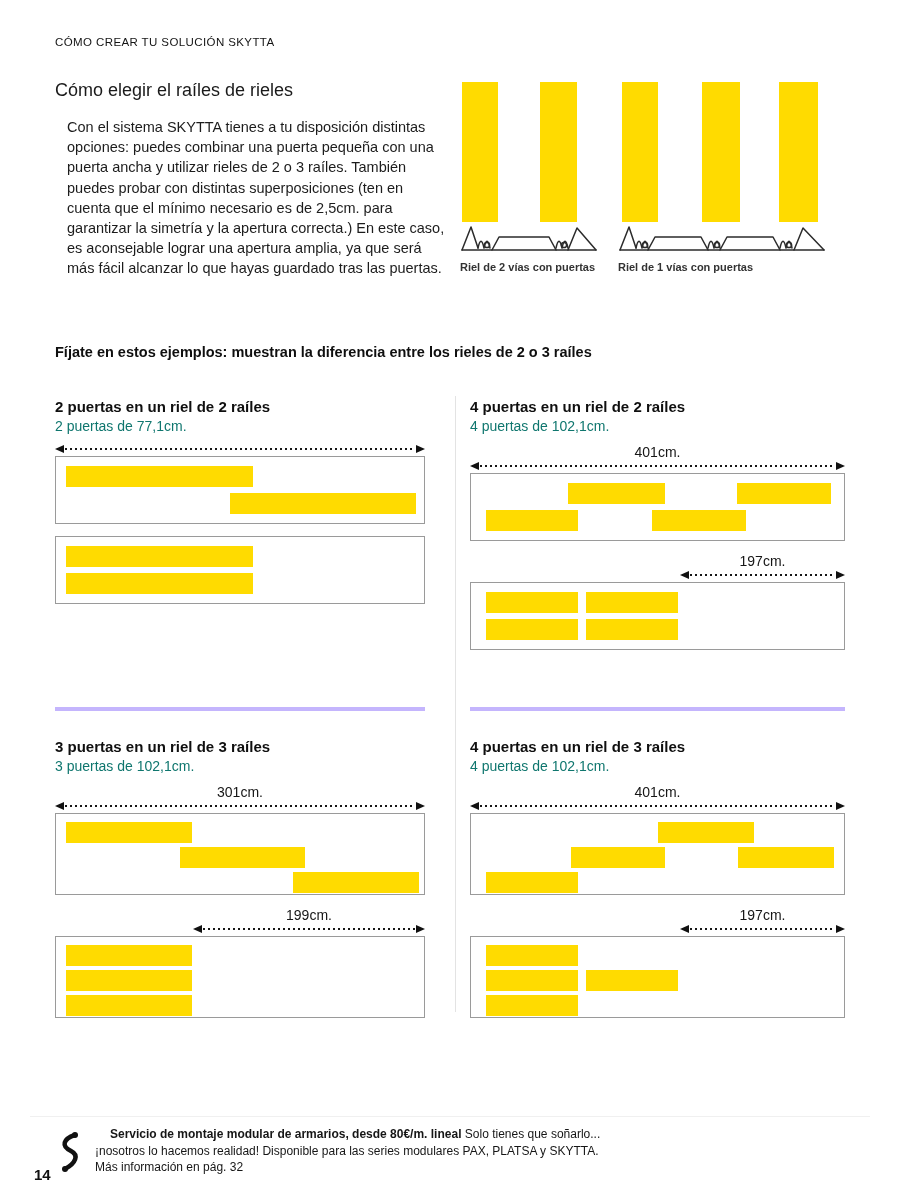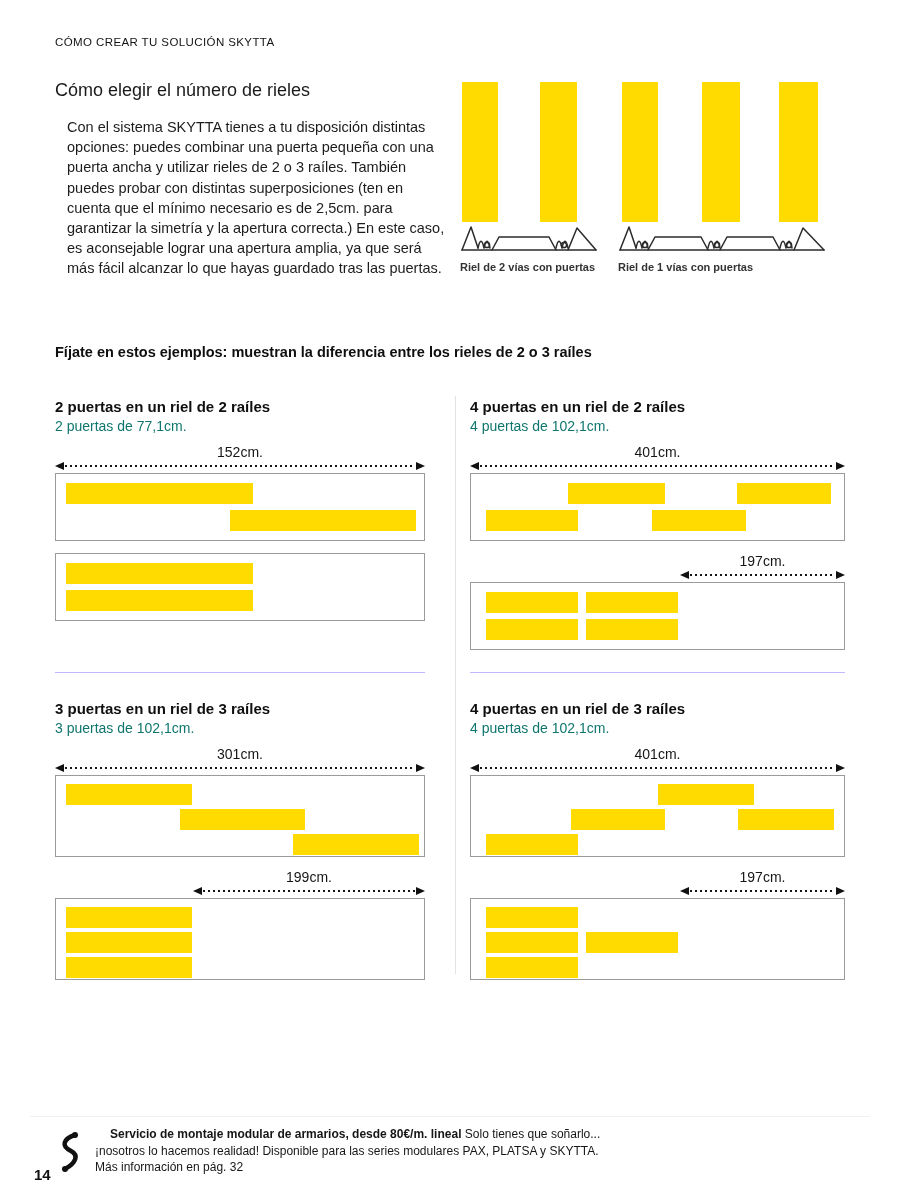--- a/index.html
+++ b/index.html
@@ -22,21 +22,21 @@
   .rail-doors{position:relative;height:140px;}
   .rail-door{position:absolute;top:0;height:140px;background:#FFDB00;}
   .rail-fig svg{display:block;margin-top:1px;}
   .rail-caption{margin:8px 0 0;font-size:11px;font-weight:700;color:#333;}
 
   
   .examples{position:relative;margin:50px 55px 0;}
   .examples-intro{margin:0 0 38px;font-size:14.5px;font-weight:700;color:#0f0f0f;}
   .ex-grid{display:grid;grid-template-columns:370px 375px;column-gap:45px;}
   .v-divider{position:absolute;left:399.5px;top:52px;bottom:6px;width:1px;background:#e3e3e3;}
-  .ex-cell.r1{border-bottom:1px solid #c4b5fd;padding-bottom:22px;}
+  .ex-cell.r1{border-bottom:4px solid #c4b5fd;padding-bottom:57px;}
   .ex-cell.r2{padding-top:27px;}
   .ex-cell h3{margin:0;font-size:15px;font-weight:700;color:#0f0f0f;}
   .ex-sub{margin:3px 0 10px;font-size:14px;color:#0f766e;}
   .ex-diagram + .ex-diagram{margin-top:12px;}
 
   .dim-arrow{margin-bottom:3px;}
   .dim-label{font-size:14px;color:#161616;text-align:center;height:17px;line-height:17px;}
   .dim-line{display:flex;align-items:center;height:9px;}
   .ah{width:0;height:0;flex:0 0 auto;}
   .ah-l{border-right:9px solid #111;border-top:4.5px solid transparent;border-bottom:4.5px solid transparent;}
@@ -57,21 +57,21 @@
 </style>
 </head>
 <body>
 
 <div class="page">
 
   <p class="eyebrow">CÓMO CREAR TU SOLUCIÓN SKYTTA</p>
 
   <section class="intro">
     <div class="intro-text">
-      <h2>Cómo elegir el número de rieles</h2>
+      <h2>Cómo elegir el raíles de rieles</h2>
       <p>Con el sistema SKYTTA tienes a tu disposición distintas opciones: puedes combinar una puerta pequeña con una puerta ancha y utilizar rieles de 2 o 3 raíles. También puedes probar con distintas superposiciones (ten en cuenta que el mínimo necesario es de 2,5cm. para garantizar la simetría y la apertura correcta.) En este caso, es aconsejable lograr una apertura amplia, ya que será más fácil alcanzar lo que hayas guardado tras las puertas.</p>
     </div>
 
     <div class="rail-fig" style="left:405px;width:140px;">
       <div class="rail-doors">
           <div class="rail-door" style="left: 2px; width: 36px;"></div>
           <div class="rail-door" style="left: 80px; width: 37px;"></div>
         </div>
       <svg width="140" height="30" viewBox="0 0 140 30">
         <g fill="none" stroke="#2b2b2b" stroke-width="1.5" stroke-linejoin="round" stroke-linecap="round">
@@ -116,21 +116,20 @@
   <section class="examples">
     <p class="examples-intro">Fíjate en estos ejemplos: muestran la diferencia entre los rieles de 2 o 3 raíles</p>
     <div class="v-divider"></div>
     <div class="ex-grid">
 
       <div class="ex-cell r1">
         <h3>2 puertas en un riel de 2 raíles</h3>
         <p class="ex-sub">2 puertas de 77,1cm.</p>
         <div class="ex-diagram">
             <div class="dim-arrow" style="margin-left: 0%; width: 100%;">
-              <div class="dim-label">152cm.</div>
               <div class="dim-line">
                 <span class="ah ah-l"></span>
                 <span class="dots"></span>
                 <span class="ah ah-r"></span>
               </div>
             </div>
             <div class="door-box" style="height: 66px;">
               <div class="door-bar" style="left: 2.7%; width: 50.8%; top: 9px;"></div>
               <div class="door-bar" style="left: 47.3%; width: 50.5%; top: 36px;"></div>
             </div>

